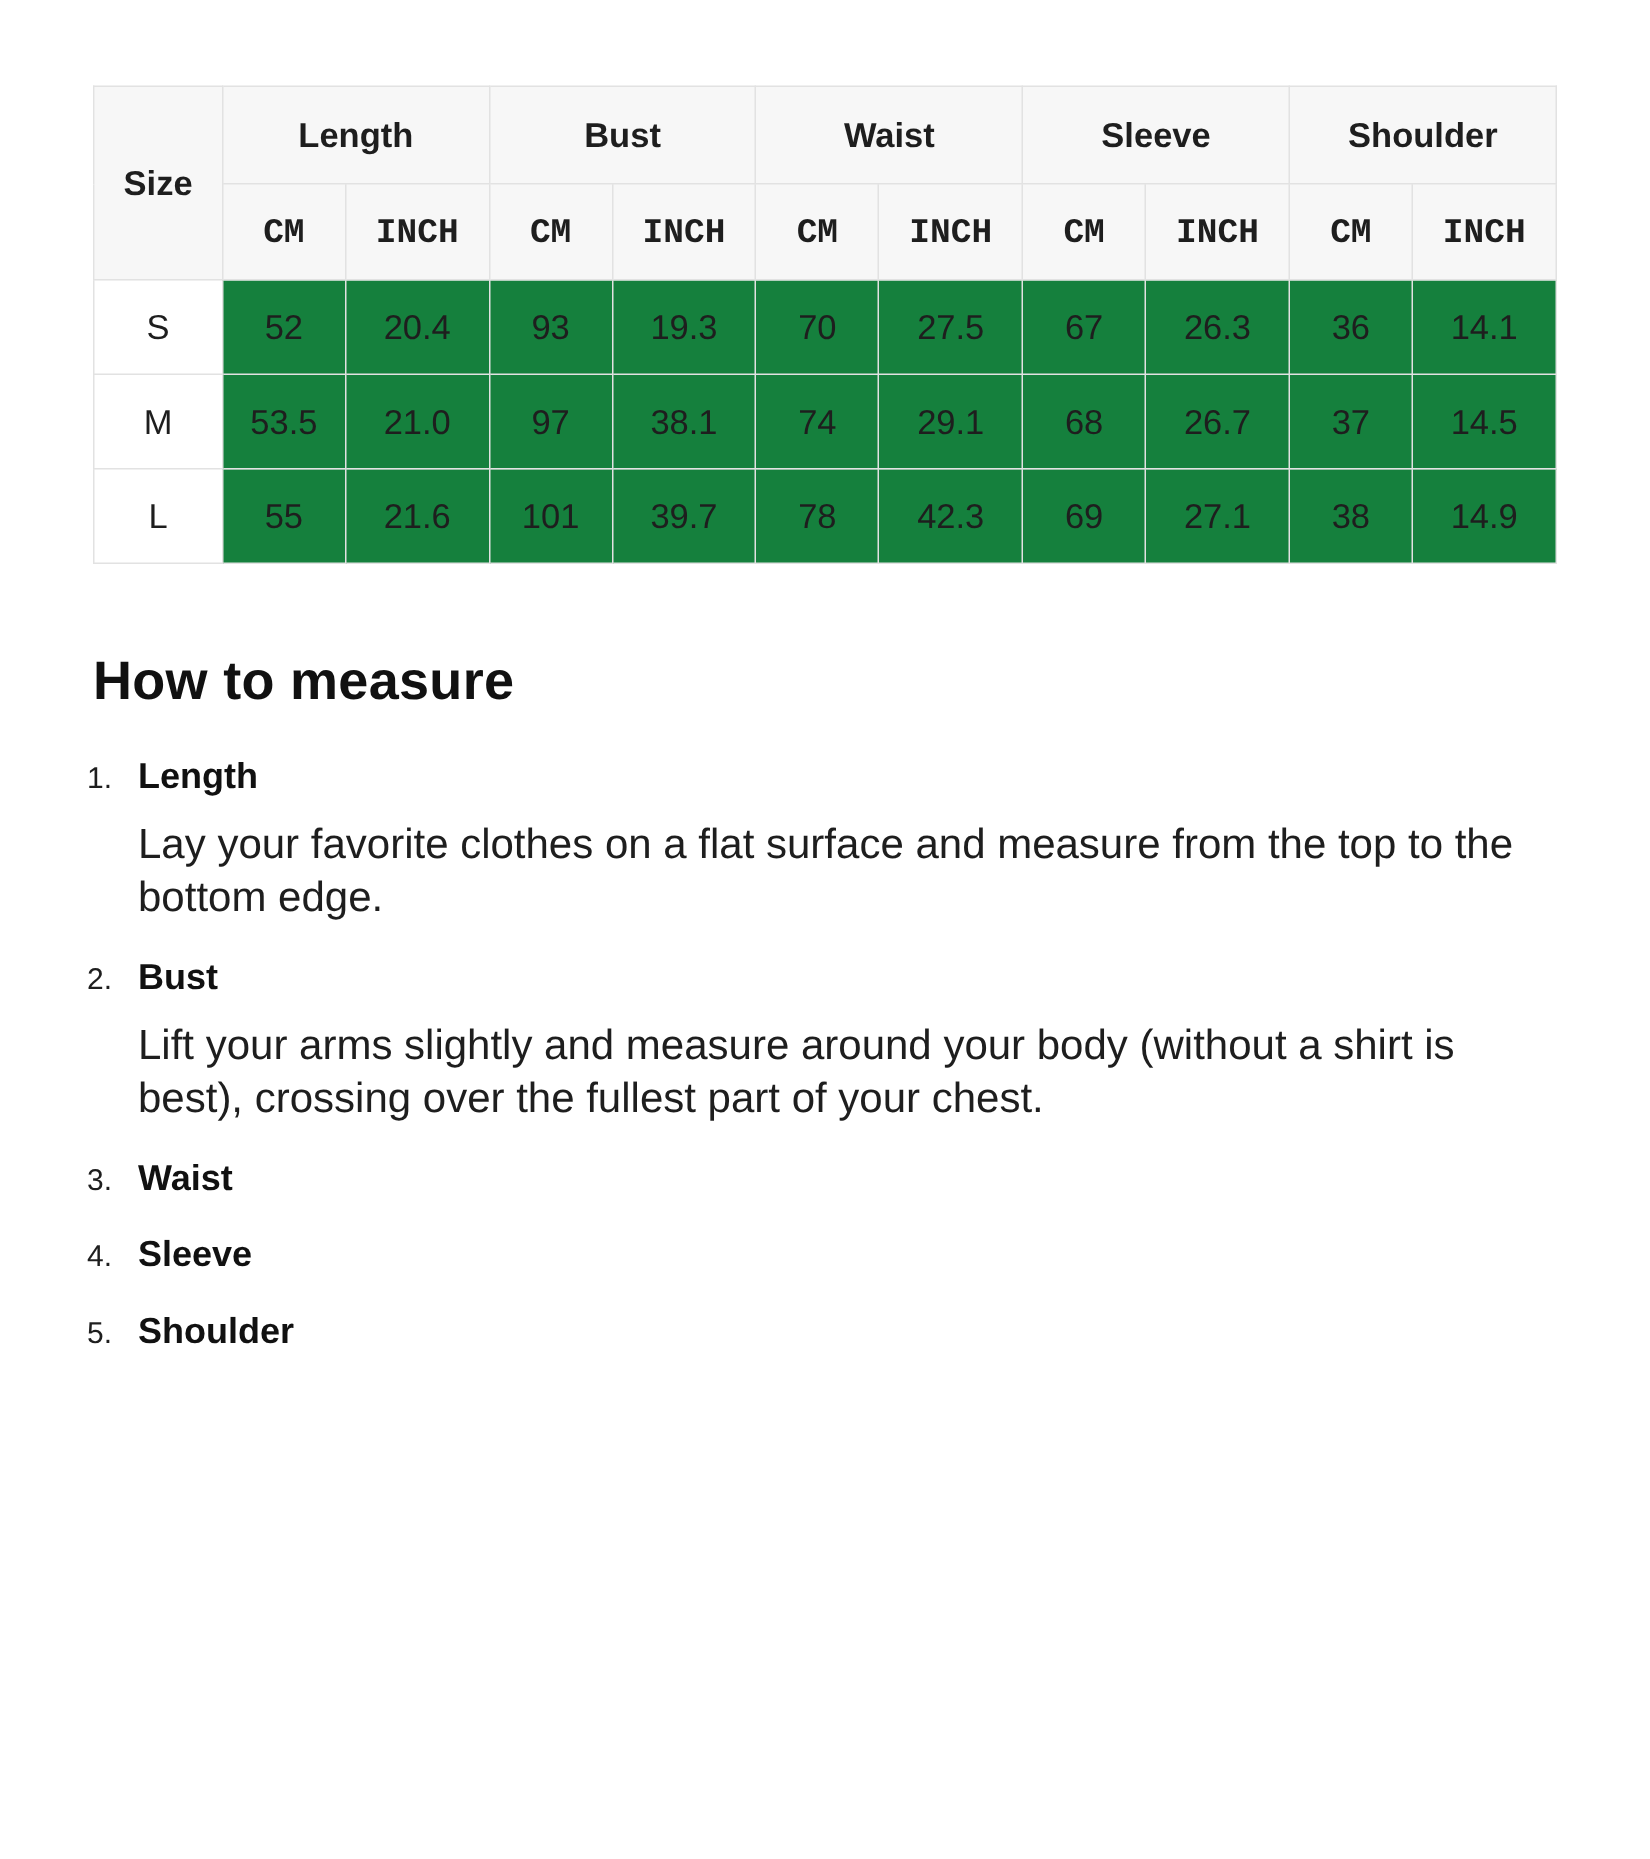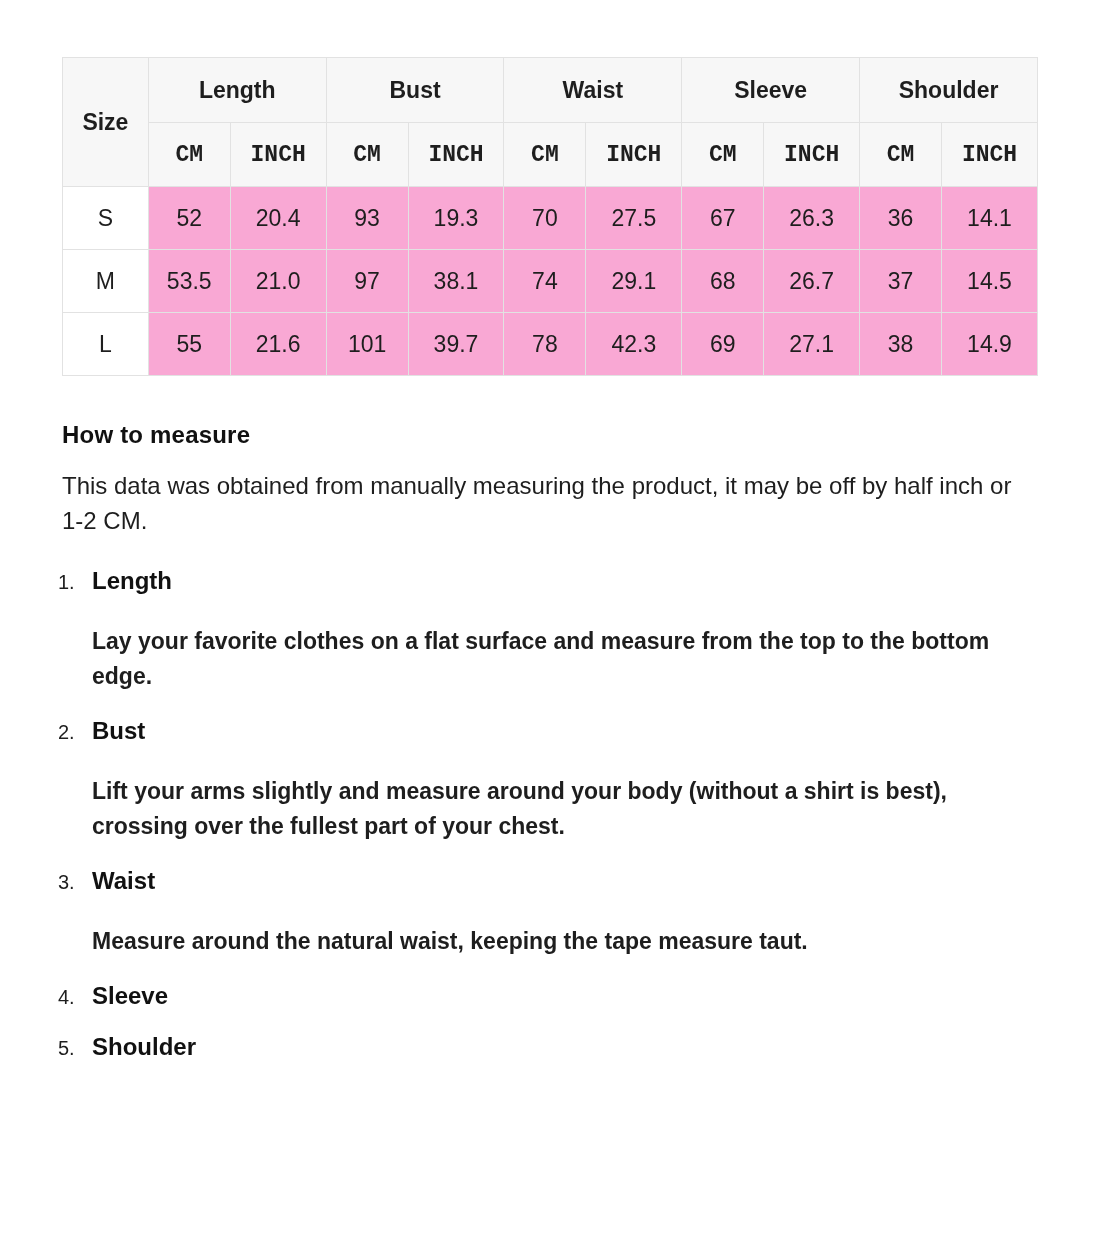--- a/index.html
+++ b/index.html
@@ -31,29 +31,29 @@
     vertical-align: middle;
     font-weight: normal;
   }
   table.size-chart thead th {
     background: #f7f7f7;
     font-weight: bold;
   }
   table.size-chart tbody th { font-weight: normal; background: #ffffff; }
   tr.group-row th { height: 65px; }
   tr.unit-row th { height: 64px; font-family: Liberation Mono, monospace; }
-  tr.data-row th, tr.data-row td { height: 63px; background: #f9a8d4; }
+  tr.data-row th, tr.data-row td { height: 63px; background: #15803d; }
   col.col-size { width: 8.8%; }
   col.col-cm   { width: 8.4%; }
   col.col-inch { width: 9.84%; }
 
   
   .section-heading {
-    margin-top: 45px;
-    font-size: 24px;
+    margin-top: 57px;
+    font-size: 36px;
     font-weight: bold;
     color: #111111;
     letter-spacing: 0.2px;
   }
   .intro {
     margin-top: 19px;
     font-size: 24px;
     line-height: 35px;
     max-width: 976px;
   }
@@ -66,26 +66,25 @@
     flex: 0 0 34px;
     font-size: 20px;
     color: #1e1e1e;
   }
   .step-title {
     font-size: 24px;
     font-weight: bold;
     color: #111111;
   }
   .step-desc {
-    margin-top: 29px;
+    margin-top: 13px;
     margin-left: 34px;
-    font-size: 23px;
+    font-size: 28px;
     line-height: 35px;
     max-width: 952px;
-    font-weight: bold;
   }
 </style>
 </head>
 <body>
 
 <div class="page">
 
   <table class="size-chart">
     <colgroup>
       <col class="col-size">
@@ -160,21 +159,20 @@
         <td>69</td>
         <td>27.1</td>
         <td>38</td>
         <td>14.9</td>
       </tr>
     </tbody>
   </table>
 
   <h2 class="section-heading">How to measure</h2>
 
-  <p class="intro">This data was obtained from manually measuring the product, it may be off by half inch or 1-2 CM.</p>
 
   <div class="steps">
 
     <div class="step">
       <div class="step-header">
         <span class="step-number">1.</span>
         <span class="step-title">Length</span>
       </div>
       <p class="step-desc">Lay your favorite clothes on a flat surface and measure from the top to the bottom edge.</p>
     </div>
@@ -185,21 +183,20 @@
         <span class="step-title">Bust</span>
       </div>
       <p class="step-desc">Lift your arms slightly and measure around your body (without a shirt is best), crossing over the fullest part of your chest.</p>
     </div>
 
     <div class="step">
       <div class="step-header">
         <span class="step-number">3.</span>
         <span class="step-title">Waist</span>
       </div>
-      <p class="step-desc">Measure around the natural waist, keeping the tape measure taut.</p>
     </div>
 
     <div class="step">
       <div class="step-header">
         <span class="step-number">4.</span>
         <span class="step-title">Sleeve</span>
       </div>
     </div>
 
     <div class="step">

